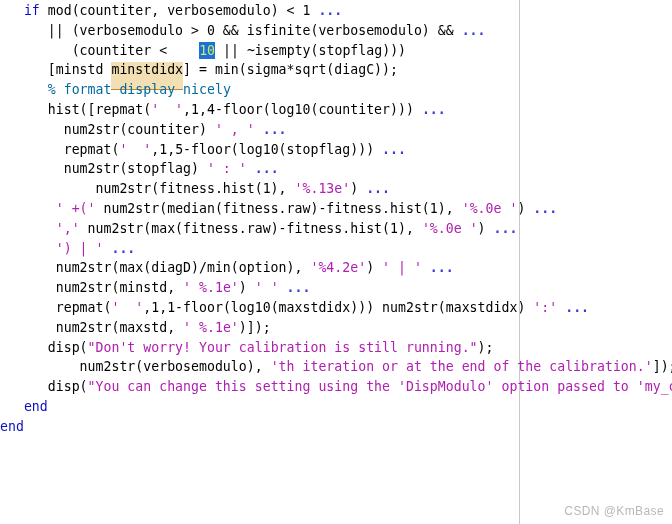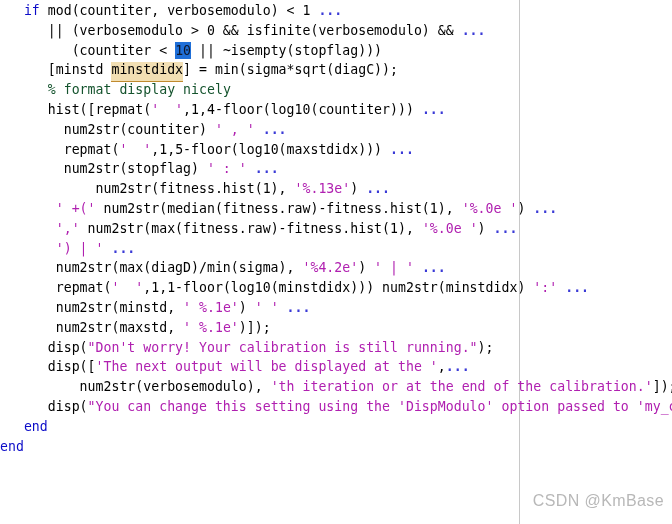--- a/index.html
+++ b/index.html
@@ -51,60 +51,59 @@
   
   .sel {
     background: #1f6fd8;
     color: #ffffff;
     padding: 1px 0 1px 0;
   }
   
   .varhl {
     background: #f2dfb3;
     border-bottom: 1.5px solid #c08a2e;
-    padding-bottom: 4px;
+    padding-bottom: 12px;
   }
   #watermark {
     position: absolute;
     right: 8px;
-    bottom: 14px;
+    bottom: 6px;
     font-family: "Liberation Sans", sans-serif;
-    font-size: 16px;
+    font-size: 12px;
     color: #b8b8b8;
     letter-spacing: 0.4px;
     user-select: none;
   }
 </style>
-<style>#screenshot{background:#ffffff;color:#000000;}.kw{color:#0c0cc8;}.str{color:#b020b0;}.cmt{color:#14532d;}.ell{color:#3a3ad6;}.sel{background:#1f6fd8;color:#0f172a;}.varhl{background:#f2dfb3;border-bottom-color:#c08a2e;}#margin-ruler{background:#c8c8c8;left:519px;}#watermark{color:#b8b8b8;}</style></head>
+<style>#screenshot{background:#ffffff;color:#000000;}.kw{color:#0c0cc8;}.str{color:#b020b0;}.cmt{color:#0369a1;}.ell{color:#3a3ad6;}.sel{background:#1f6fd8;color:#bef264;margin-left:24px;}.varhl{background:#f2dfb3;border-bottom-color:#c08a2e;}#margin-ruler{background:#c8c8c8;left:519px;}#watermark{color:#b8b8b8;}</style></head>
 <body>
 
 <div id="screenshot">
 
   <div id="margin-ruler"></div>
 
   <div id="code">
       <div class="code-line"><span class="plain">   </span><span class="kw">if</span><span class="plain"> mod(countiter, verbosemodulo) &lt; 1 </span><span class="ell">...</span></div>
       <div class="code-line"><span class="plain">      || (verbosemodulo &gt; 0 &amp;&amp; isfinite(verbosemodulo) &amp;&amp; </span><span class="ell">...</span></div>
       <div class="code-line"><span class="plain">         (countiter &lt; </span><span class="sel">10</span><span class="plain"> || ~isempty(stopflag)))</span></div>
       <div class="code-line"><span class="plain">      [minstd </span><span class="varhl">minstdidx</span><span class="plain">] = min(sigma*sqrt(diagC));</span></div>
       <div class="code-line"><span class="plain">      </span><span class="cmt">% format display nicely</span></div>
       <div class="code-line"><span class="plain">      hist([repmat(</span><span class="str">'  '</span><span class="plain">,1,4-floor(log10(countiter))) </span><span class="ell">...</span></div>
       <div class="code-line"><span class="plain">        num2str(countiter) </span><span class="str">' , '</span><span class="plain"> </span><span class="ell">...</span></div>
-      <div class="code-line"><span class="plain">        repmat(</span><span class="str">'  '</span><span class="plain">,1,5-floor(log10(maxstdidx))) </span><span class="ell">...</span></div>
+      <div class="code-line"><span class="plain">        repmat(</span><span class="str">'  '</span><span class="plain">,1,5-floor(log10(stopflag))) </span><span class="ell">...</span></div>
       <div class="code-line"><span class="plain">        num2str(stopflag) </span><span class="str">' : '</span><span class="plain"> </span><span class="ell">...</span></div>
       <div class="code-line"><span class="plain">            num2str(fitness.hist(1), </span><span class="str">'%.13e'</span><span class="plain">) </span><span class="ell">...</span></div>
       <div class="code-line"><span class="plain">       </span><span class="str">' +('</span><span class="plain"> num2str(median(fitness.raw)-fitness.hist(1), </span><span class="str">'%.0e '</span><span class="plain">) </span><span class="ell">...</span></div>
       <div class="code-line"><span class="plain">       </span><span class="str">','</span><span class="plain"> num2str(max(fitness.raw)-fitness.hist(1), </span><span class="str">'%.0e '</span><span class="plain">) </span><span class="ell">...</span></div>
       <div class="code-line"><span class="plain">       </span><span class="str">') | '</span><span class="plain"> </span><span class="ell">...</span></div>
-      <div class="code-line"><span class="plain">       num2str(max(diagD)/min(sigma), </span><span class="str">'%4.2e'</span><span class="plain">) </span><span class="str">' | '</span><span class="plain"> </span><span class="ell">...</span></div>
-      <div class="code-line"><span class="plain">       repmat(</span><span class="str">'  '</span><span class="plain">,1,1-floor(log10(minstdidx))) num2str(minstdidx) </span><span class="str">':'</span><span class="plain"> </span><span class="ell">...</span></div>
+      <div class="code-line"><span class="plain">       num2str(max(diagD)/min(option), </span><span class="str">'%4.2e'</span><span class="plain">) </span><span class="str">' | '</span><span class="plain"> </span><span class="ell">...</span></div>
       <div class="code-line"><span class="plain">       num2str(minstd, </span><span class="str">' %.1e'</span><span class="plain">) </span><span class="str">' '</span><span class="plain"> </span><span class="ell">...</span></div>
+      <div class="code-line"><span class="plain">       repmat(</span><span class="str">'  '</span><span class="plain">,1,1-floor(log10(maxstdidx))) num2str(maxstdidx) </span><span class="str">':'</span><span class="plain"> </span><span class="ell">...</span></div>
       <div class="code-line"><span class="plain">       num2str(maxstd, </span><span class="str">' %.1e'</span><span class="plain">)]);</span></div>
       <div class="code-line"><span class="plain">      disp(</span><span class="str">"Don't worry! Your calibration is still running."</span><span class="plain">);</span></div>
-      <div class="code-line"><span class="plain">      disp([</span><span class="str">'The next output will be displayed at the '</span><span class="plain">,</span><span class="ell">...</span></div>
       <div class="code-line"><span class="plain">          num2str(verbosemodulo), </span><span class="str">'th iteration or at the end of the calibration.'</span><span class="plain">]);</span></div>
       <div class="code-line"><span class="plain">      disp(</span><span class="str">"You can change this setting using the 'DispModulo' option passed to 'my_cmaes'"</span></div>
       <div class="code-line"><span class="plain">   </span><span class="kw">end</span></div>
       <div class="code-line"><span class="kw">end</span></div>
     </div>
 
   <div id="watermark">CSDN @KmBase</div>
 
 </div>
 

